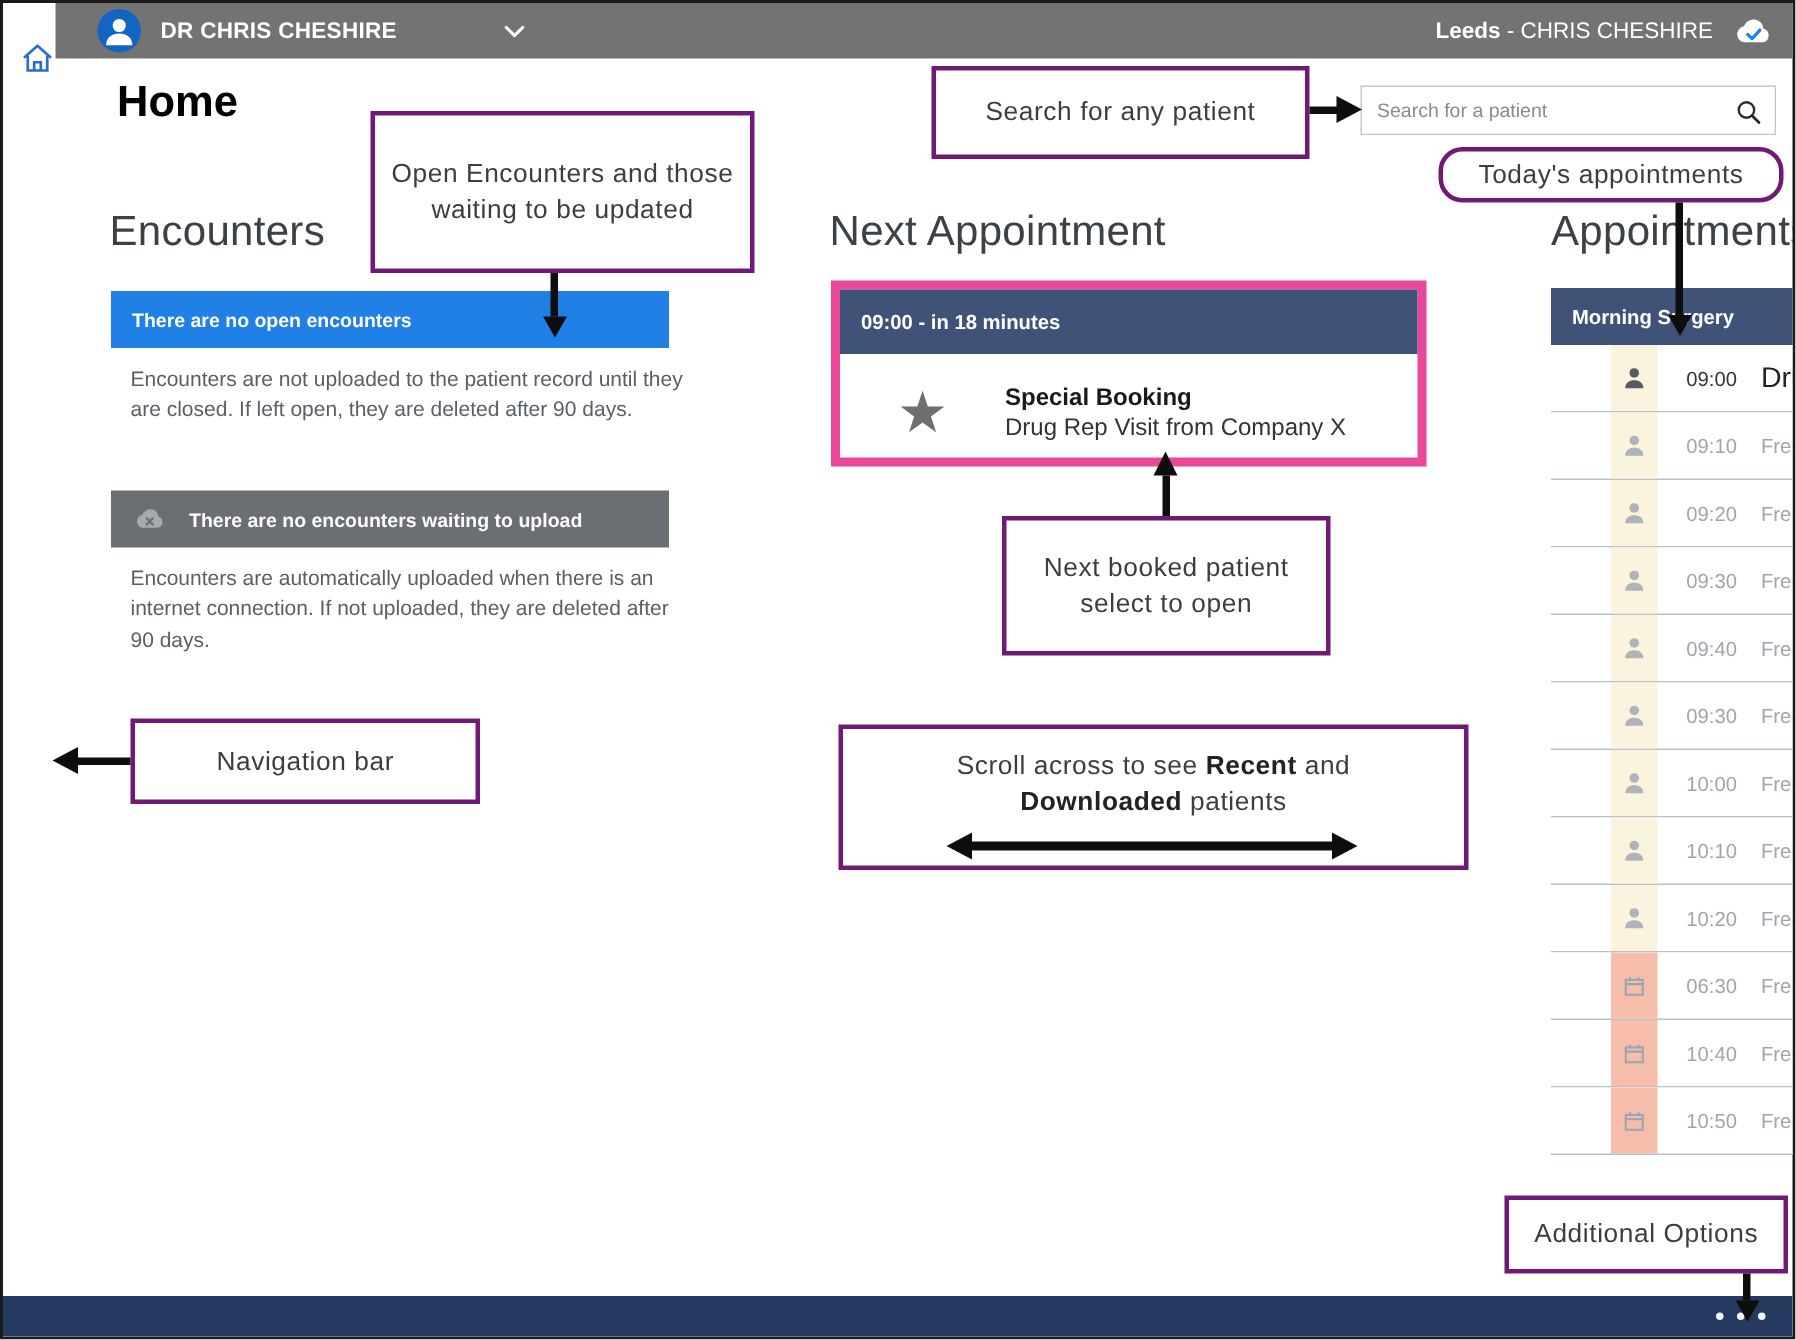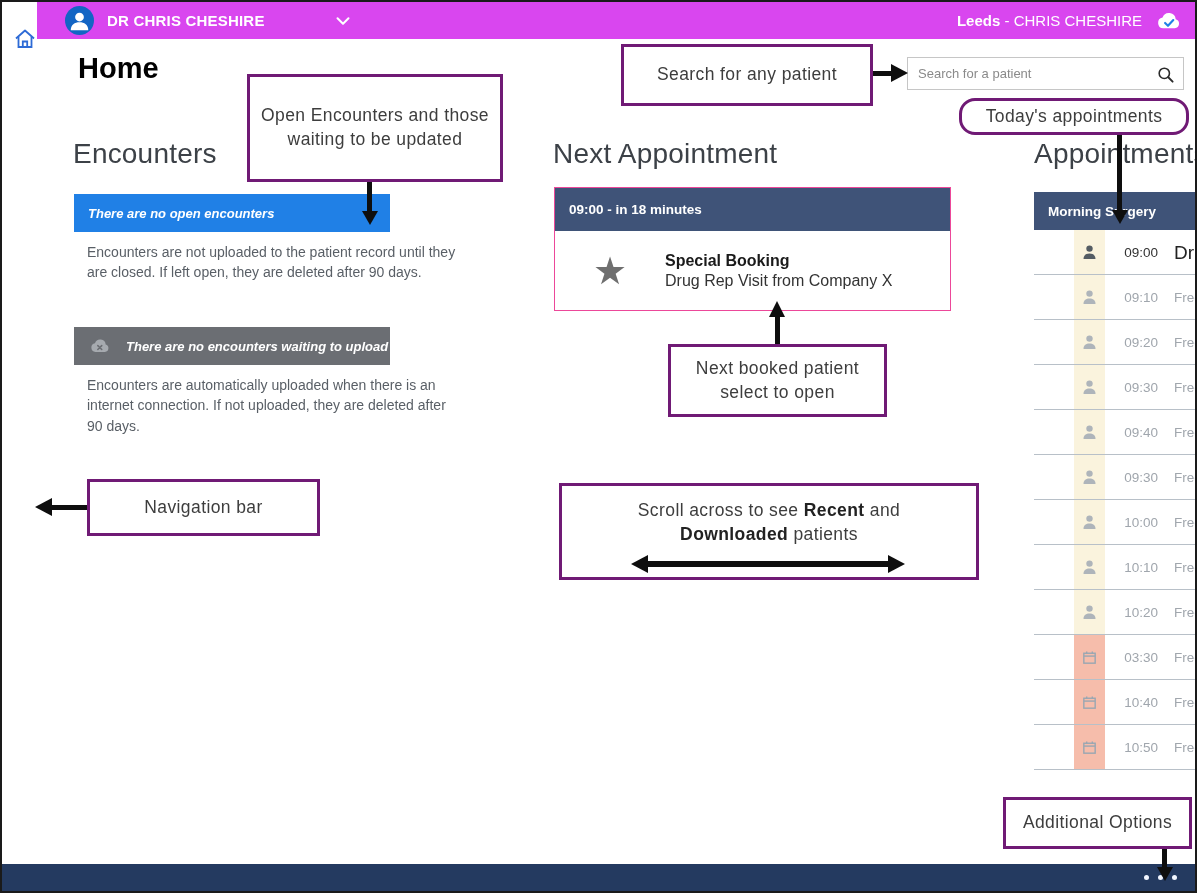--- a/index.html
+++ b/index.html
@@ -6,21 +6,21 @@
   html,body { background:#fff; }
   body { font-family:"Liberation Sans", sans-serif; }
 
   .screen {
     position:relative; width:1197px; height:893px;
     background:#fff; border:2px solid #1a1a1a; overflow:hidden;
   }
   .abs { position:absolute; }
 
   
-  .topbar { left:35px; top:0; width:1160px; height:37px; background:#d946ef; }
+  .topbar { left:35px; top:0; width:1160px; height:37px; background:#737373; }
   .avatar { left:28px; top:4px; width:29px; height:29px; border-radius:50%; background:#1365c4; overflow:hidden; }
   .avatar svg { position:absolute; left:4px; top:4px; }
   .topbar-name { left:70px; top:0; height:37px; line-height:37px; color:#fff; font-size:15px; font-weight:600; letter-spacing:.2px; }
   .topbar-chevron { left:295px; top:8px; }
   .topbar-right { right:16px; top:0; height:37px; display:flex; align-items:center; gap:12px; color:#fff; font-size:15px; }
   .topbar-right .loc { font-weight:700; }
 
   .home-icon { left:11px; top:25px; width:24px; height:24px; }
 
   .page-title { left:76px; top:50px; font-size:29px; font-weight:700; color:#000000; }
@@ -28,27 +28,27 @@
   
   .search-box { left:905px; top:55px; width:277px; height:33px; border:1px solid #c6c6c6; background:#fff; }
   .search-box input { width:100%; height:100%; border:0; outline:none; padding:0 34px 0 10px; font-size:13px; color:#ef4444; font-family:"Liberation Sans", sans-serif; }
   .search-box input::placeholder { color:#8a8a8a; }
   .search-box svg { position:absolute; right:8px; top:7px; }
 
   
   .sect-h { font-size:28px; font-weight:300; color:#3c4147; letter-spacing:.2px; white-space:nowrap; }
 
   
-  .banner { width:316px; height:38px; color:#fff; font-size:13px; font-weight:600; display:flex; align-items:center; padding-left:14px; gap:10px;font-style:italic; }
+  .banner { width:372px; height:38px; color:#fff; font-size:13px; font-weight:600; display:flex; align-items:center; padding-left:14px; gap:10px; }
   .banner.blue { background:#2080e6; }
   .banner.gray { background:#6b6e73;gap:16px; }
   .note { width:374px; font-size:14px; color:#595f66; line-height:1.45; }
 
   
-  .na-card { left:552px; top:185px; width:397px; height:124px; border:1px solid #ec4899; background:#fff; }
+  .na-card { left:552px; top:185px; width:397px; height:124px; border:6px solid #ec4899; background:#fff; }
   .na-head { height:43px; background:#3f5378; color:#fff; font-size:13.5px; font-weight:600; display:flex; align-items:center; padding-left:14px; }
   .na-body { height:80px; display:flex; align-items:center; }
   .na-star { width:110px; text-align:center; font-size:38px; color:#6f6f6f; line-height:1; }
   .na-title { font-size:16px; font-weight:700; color:#1a1a1a; }
   .na-sub { font-size:16px; color:#333; margin-top:2px; }
 
   
   .session-bar { left:1032px; top:190px; width:300px; height:38px; background:#3f5378; color:#fff; font-size:13.5px; font-weight:600; display:flex; align-items:center; padding-left:14px; }
   .apt-list { left:1032px; top:228px; width:300px; }
   .apt-row { position:relative; height:45px; border-bottom:1px solid #b8c0c8; background:#fff; cursor:pointer; }
@@ -259,21 +259,21 @@
       <div class="apt-row cal">
       <div class="strip">
 
         <svg class="i-cal" width="17" height="17" viewBox="0 0 24 24">
           <rect x="4" y="6" width="16" height="14" fill="none" stroke="currentColor" stroke-width="2"></rect>
           <line x1="4" y1="10" x2="20" y2="10" stroke="currentColor" stroke-width="2"></line>
           <line x1="8" y1="3.5" x2="8" y2="7" stroke="currentColor" stroke-width="2"></line>
           <line x1="16" y1="3.5" x2="16" y2="7" stroke="currentColor" stroke-width="2"></line>
         </svg>
       </div>
-      <div class="t">03:30</div>
+      <div class="t">06:30</div>
       <div class="s">Free</div>
     </div>
       <div class="apt-row cal">
       <div class="strip">
 
         <svg class="i-cal" width="17" height="17" viewBox="0 0 24 24">
           <rect x="4" y="6" width="16" height="14" fill="none" stroke="currentColor" stroke-width="2"></rect>
           <line x1="4" y1="10" x2="20" y2="10" stroke="currentColor" stroke-width="2"></line>
           <line x1="8" y1="3.5" x2="8" y2="7" stroke="currentColor" stroke-width="2"></line>
           <line x1="16" y1="3.5" x2="16" y2="7" stroke="currentColor" stroke-width="2"></line>
@@ -314,21 +314,21 @@
   <div class="head right" style="left:889px; top:62px;"></div>
 
   <div class="abs callout" style="left:957px; top:96px; width:230px; height:37px;border-radius:16px;">Today's appointments</div>
   <div class="shaft" style="left:1115px; top:133px; width:5px; height:75px;"></div>
   <div class="head down" style="left:1110px; top:208px;"></div>
 
   <div class="abs callout" style="left:85px; top:477px; width:233px; height:57px;">Navigation bar</div>
   <div class="shaft" style="left:49px; top:503px; width:36px; height:5px;"></div>
   <div class="head left" style="left:33px; top:496px;"></div>
 
-  <div class="abs callout" style="left:666px; top:342px; width:219px; height:73px;">Next booked patient select to open</div>
+  <div class="abs callout" style="left:666px; top:342px; width:219px; height:93px;">Next booked patient select to open</div>
   <div class="shaft" style="left:773px; top:315px; width:5px; height:27px;"></div>
   <div class="head up" style="left:767px; top:299px;"></div>
 
   <div class="abs callout" style="left:557px; top:481px; width:420px; height:97px; flex-direction:column; padding-bottom:22px;">
     <div>
       <span>Scroll across to see </span><b>Recent</b><span> and</span>
     </div>
     <div>
       <b>Downloaded</b><span> patients</span>
     </div>

